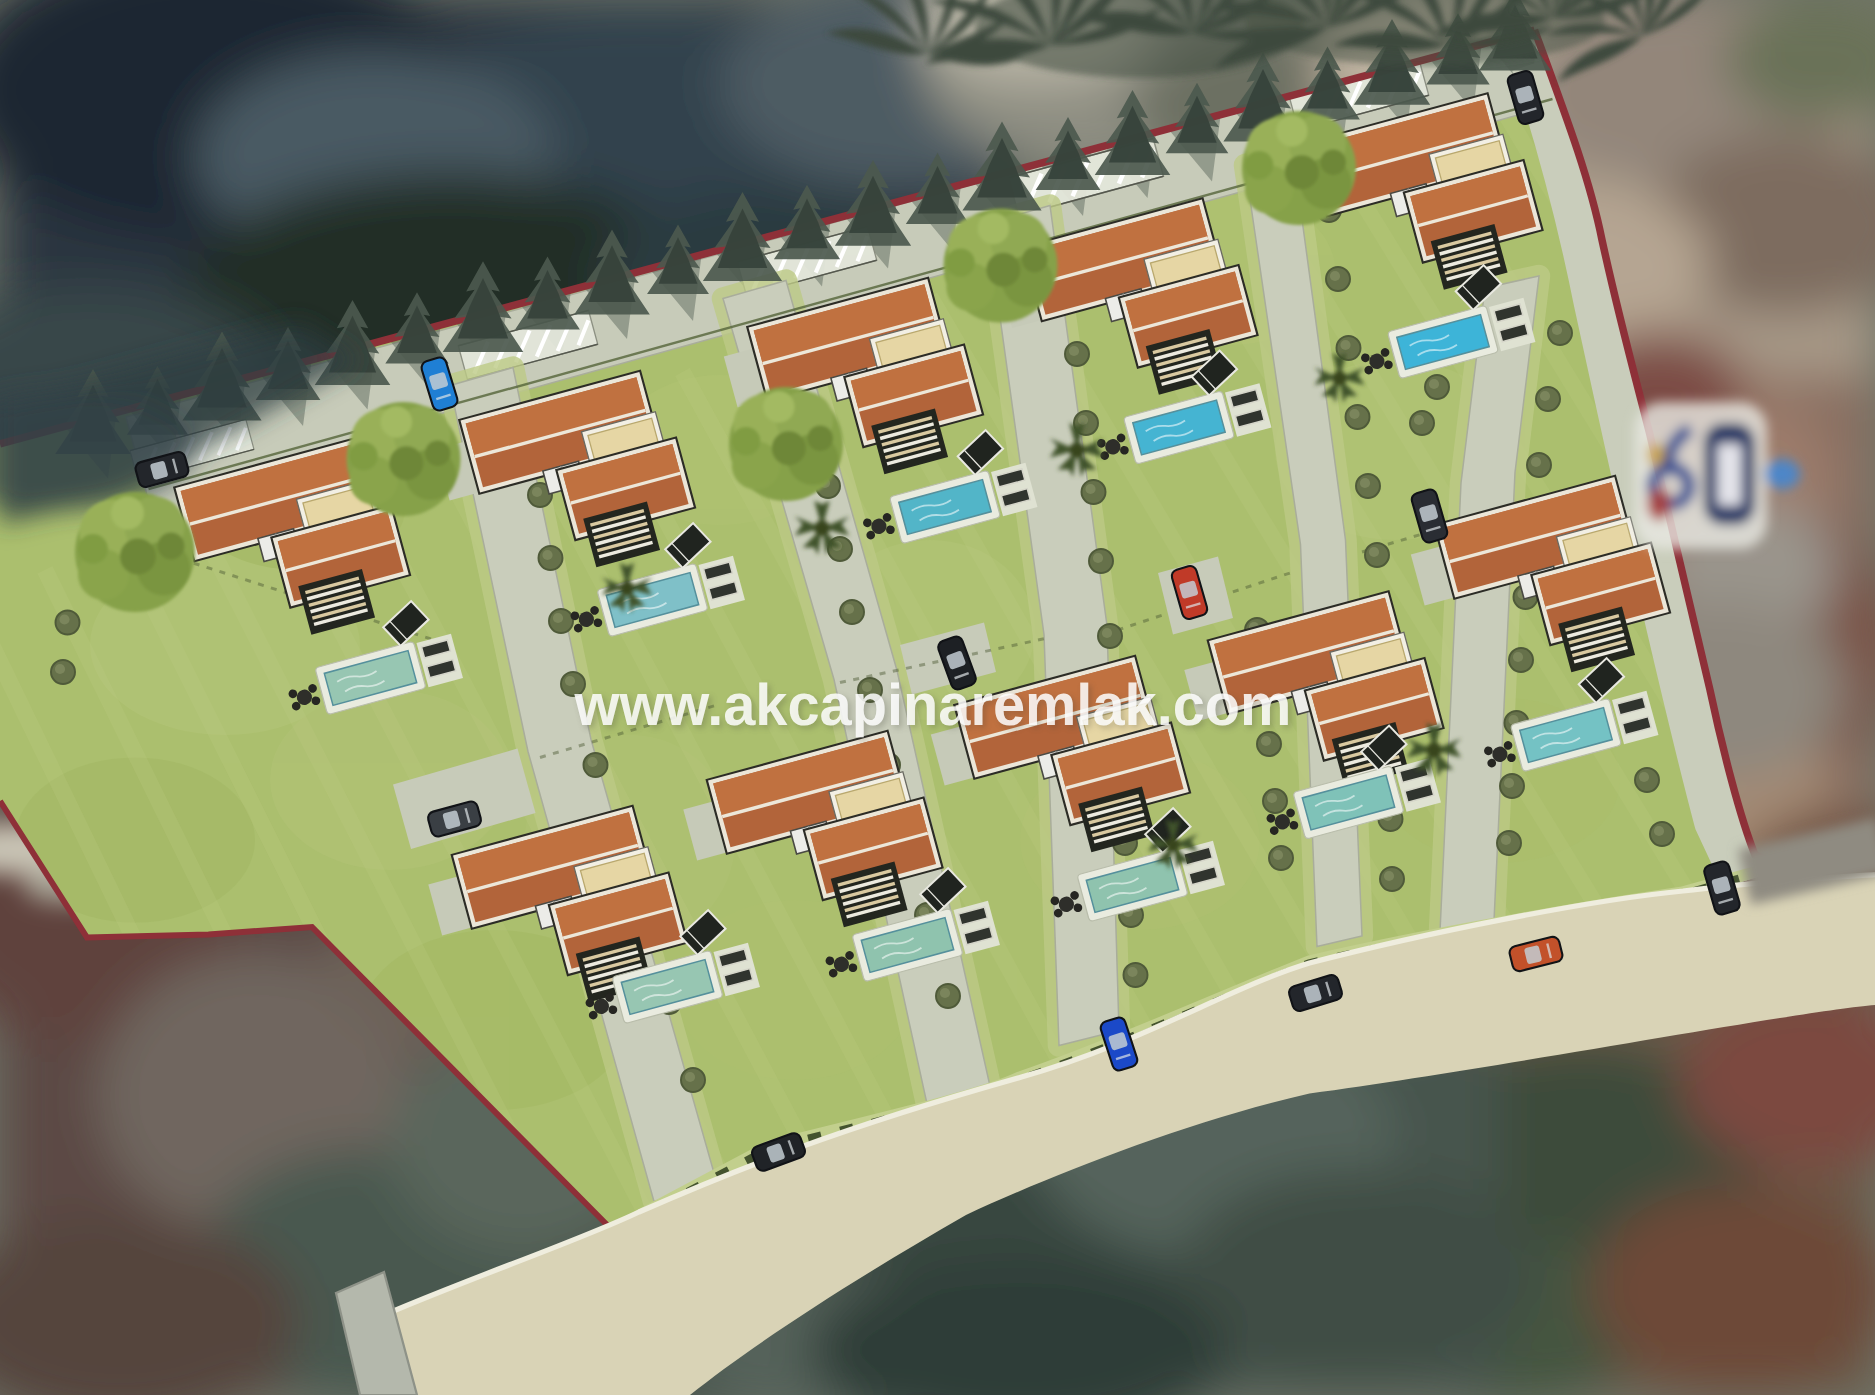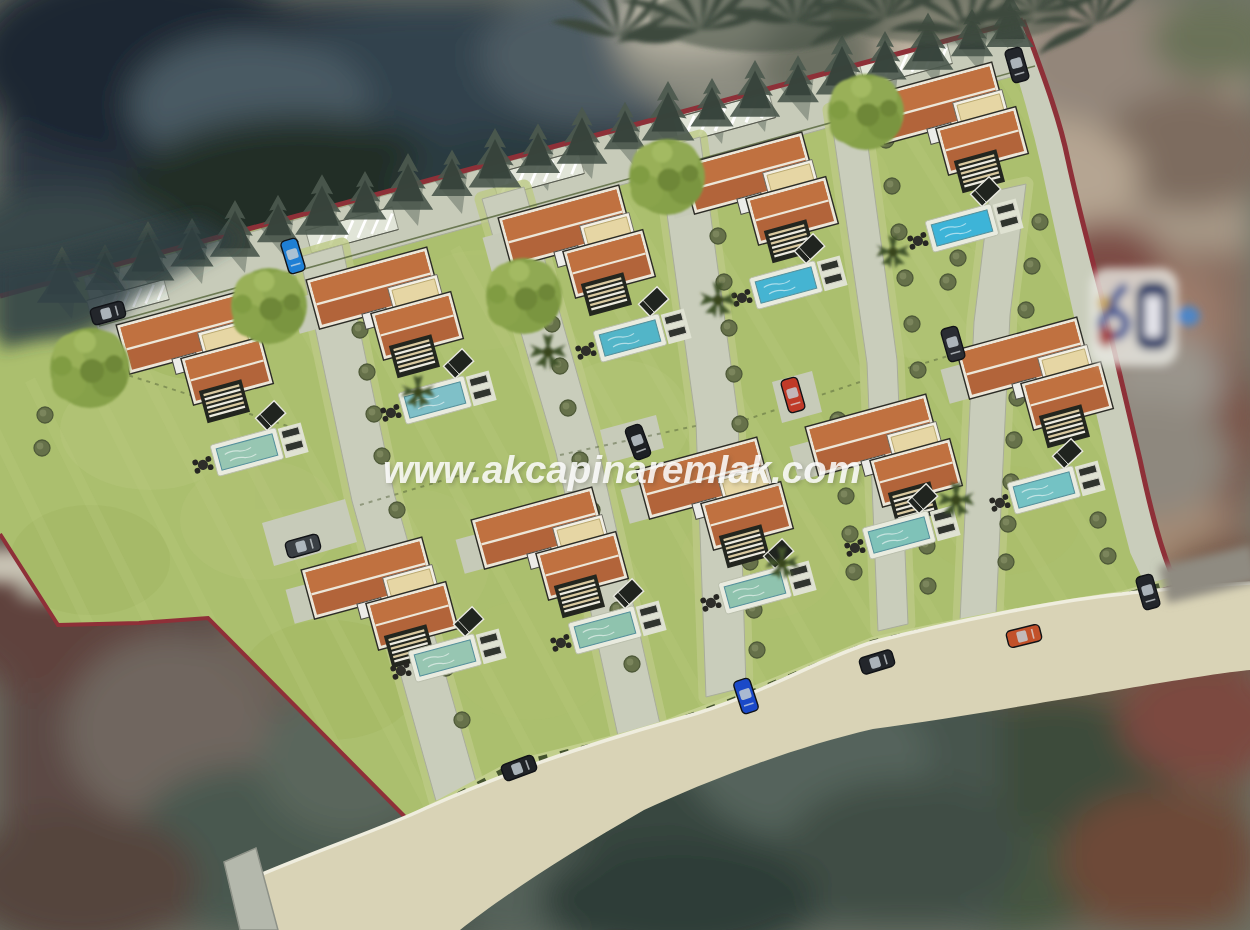--- a/index.html
+++ b/index.html
@@ -1,16 +1,16 @@
 <!DOCTYPE html>
 <html><head>
 <meta charset="utf-8">
 <style>
 html,body{margin:0;padding:0;background:#555;}
-#wrap{width:1250px;height:930px;overflow:hidden;position:relative;font-family:"Liberation Sans",sans-serif;font-style:italic;}
+#wrap{width:1250px;height:930px;overflow:hidden;position:relative;font-family:"Liberation Sans",sans-serif;}
 </style>
 </head>
 <body>
 <div id="wrap">
 <svg width="1250" height="930" viewBox="0 0 1250 930" xmlns="http://www.w3.org/2000/svg">
 <defs>
 <filter id="b16" x="-40%" y="-40%" width="180%" height="180%">
           <feGaussianBlur stdDeviation="16"></feGaussianBlur>
         </filter>
 <filter id="b8" x="-40%" y="-40%" width="180%" height="180%">

